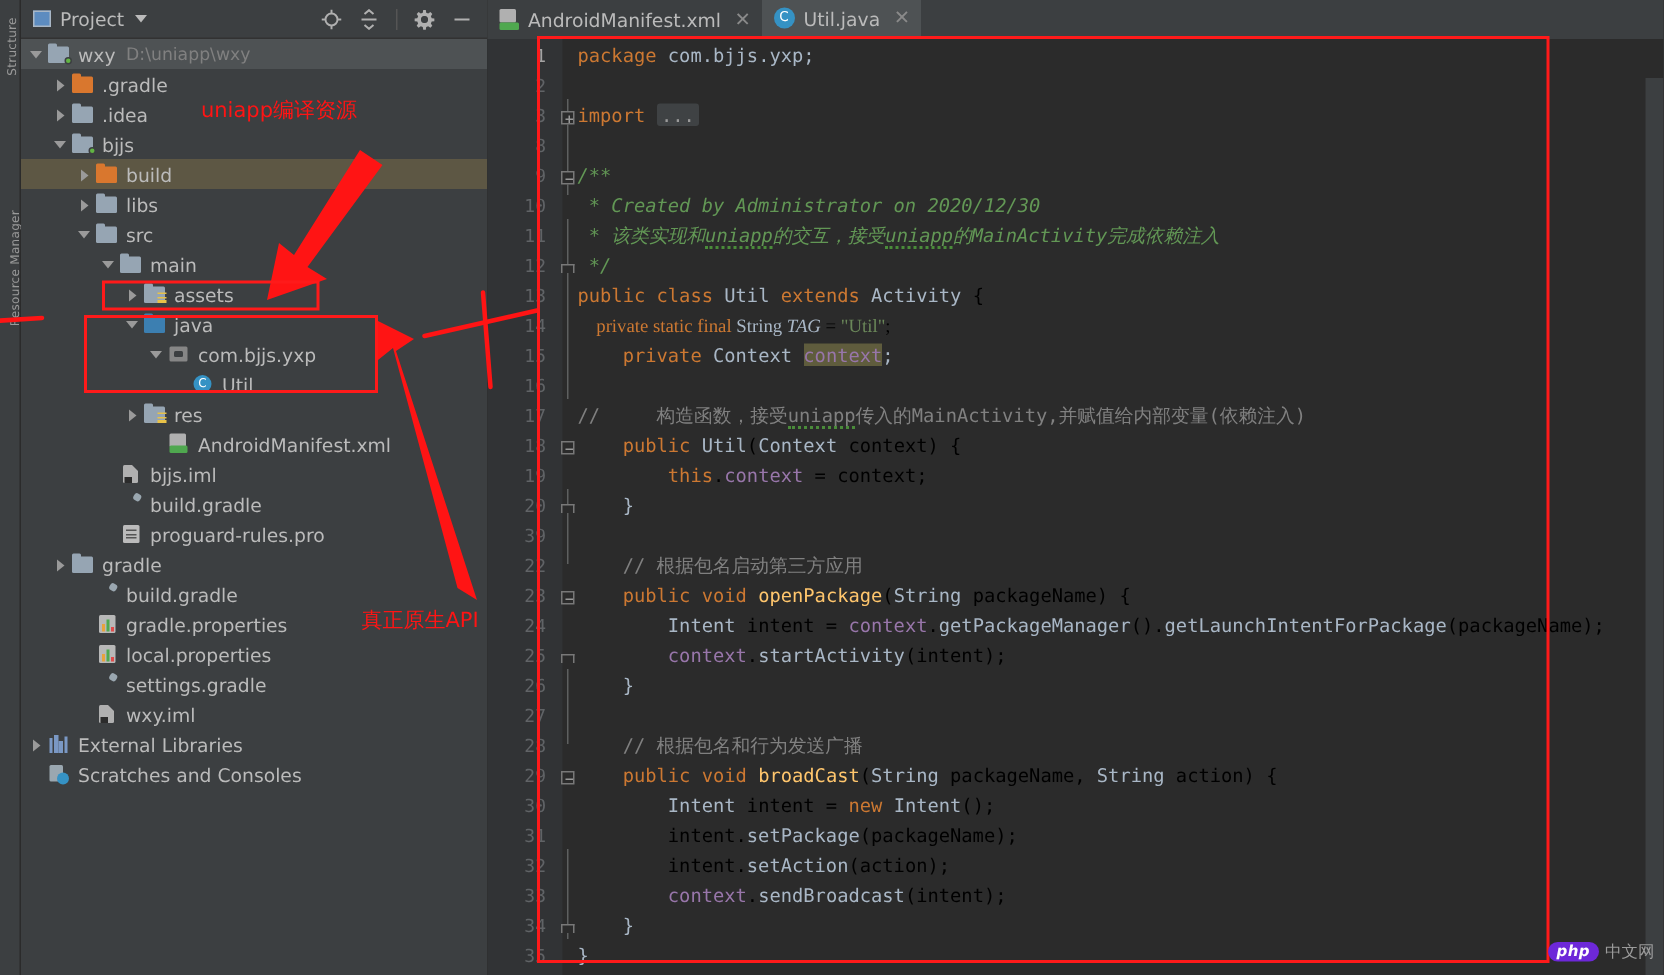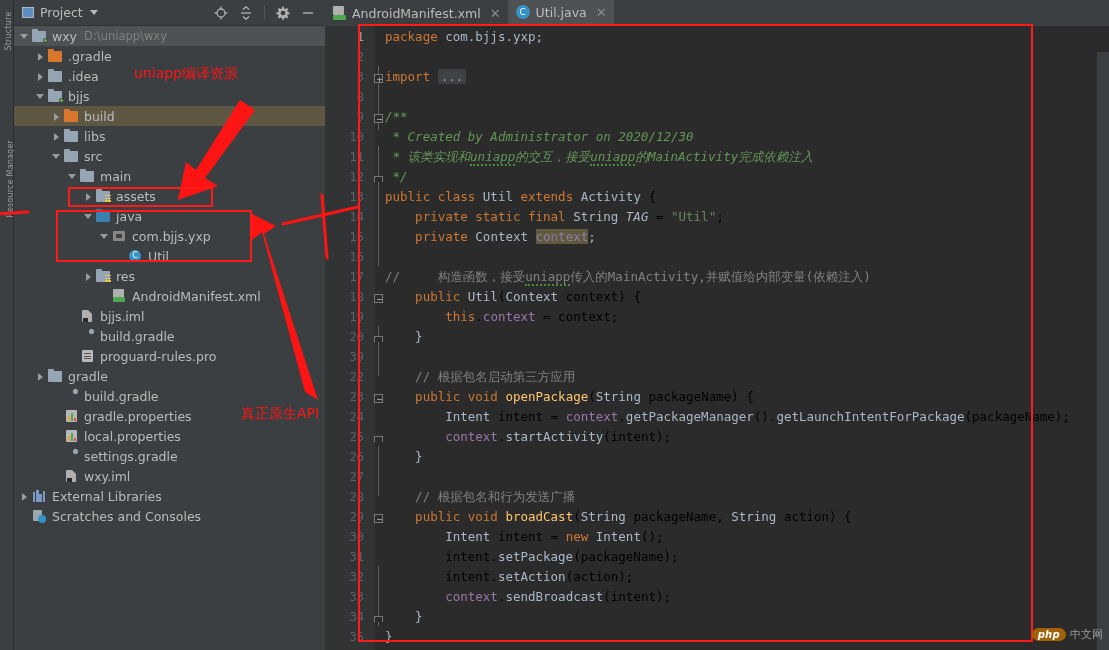--- a/index.html
+++ b/index.html
@@ -180,21 +180,21 @@
 
   
   .annot{ position:absolute; pointer-events:none; }
   .rbox{ position:absolute; border:2px solid #ff1a1a; }
   .rtext{ position:absolute; color:#ff1414; font-size:14px; white-space:nowrap;
           font-family:"DejaVu Sans","Liberation Sans",sans-serif; }
   .watermark{
     position:absolute; right:6px; bottom:8px; display:flex; align-items:center; gap:4px;
   }
   .php-badge{
-    background:#a16207; color:#fff; font-size:10px; font-weight:bold; font-style:italic;
+    background:#6d28d9; color:#fff; font-size:10px; font-weight:bold; font-style:italic;
     border-radius:8px; padding:1px 6px; letter-spacing:.3px;
   }
   .wm-txt{ color:#9b9b9b; font-size:11px; }
   .scroll-right{ position:absolute; right:0; top:26px; width:12px; height:624px; background:#3c3f41;}
 </style>
 </head>
 <body>
 
 <div id="app">
 
@@ -517,21 +517,21 @@
       <div class="codelines" id="codelines">
           <div class="cl" style="top: 1px;"><span class="kw">package</span> <span class="cls-n">com.bjjs.yxp;</span></div>
           <div class="cl" style="top: 21px;"></div>
           <div class="cl" style="top: 41px;"><span class="kw">import</span> <span class="foldmark">...</span></div>
           <div class="cl" style="top: 61px;"></div>
           <div class="cl" style="top: 81px;"><span class="doc">/**</span></div>
           <div class="cl" style="top: 101px;"><span class="doc"> * Created by Administrator on 2020/12/30</span></div>
           <div class="cl" style="top: 121px;"><span class="doc"> * 该类实现和<span class="wave">uniapp</span>的交互，接受<span class="wave">uniapp</span>的MainActivity完成依赖注入</span></div>
           <div class="cl" style="top: 141px;"><span class="doc"> */</span></div>
           <div class="cl" style="top: 161px;"><span class="kw">public class</span> <span class="cls-n">Util</span> <span class="kw">extends</span> <span class="cls-n">Activity</span> {</div>
-          <div class="cl" style="top: 181px;">    <span class="kw">private static final</span> <span class="cls-n">String</span> <span class="ital">TAG</span> = <span class="str">"Util"</span>;</div>
+          <div class="cl" style="top: 181px; font-family: Liberation Serif, serif;">    <span class="kw">private static final</span> <span class="cls-n">String</span> <span class="ital">TAG</span> = <span class="str">"Util"</span>;</div>
           <div class="cl" style="top: 201px;">    <span class="kw">private</span> <span class="cls-n">Context</span> <span class="hl" style="color:#9876aa">context</span><span class="cls-n">;</span></div>
           <div class="cl" style="top: 221px;"></div>
           <div class="cl" style="top: 241px;"><span class="cmt">//     构造函数，接受<span class="wave">uniapp</span>传入的MainActivity,并赋值给内部变量(依赖注入)</span></div>
           <div class="cl" style="top: 261px;">    <span class="kw">public</span> <span class="cls-n">Util</span>(<span class="cls-n">Context</span> context) {</div>
           <div class="cl" style="top: 281px;">        <span class="kw">this</span>.<span class="fld">context</span> = context;</div>
           <div class="cl" style="top: 301px;"><span class="cls-n">    }</span></div>
           <div class="cl" style="top: 321px;"></div>
           <div class="cl" style="top: 341px;"><span class="cmt">    // 根据包名启动第三方应用</span></div>
           <div class="cl" style="top: 361px;">    <span class="kw">public void</span> <span class="mth">openPackage</span>(<span class="cls-n">String</span> packageName) {</div>
           <div class="cl" style="top: 381px;">        <span class="cls-n">Intent</span> intent = <span class="fld">context</span>.<span class="call">getPackageManager</span>().<span class="call">getLaunchIntentForPackage</span>(packageName);</div>

